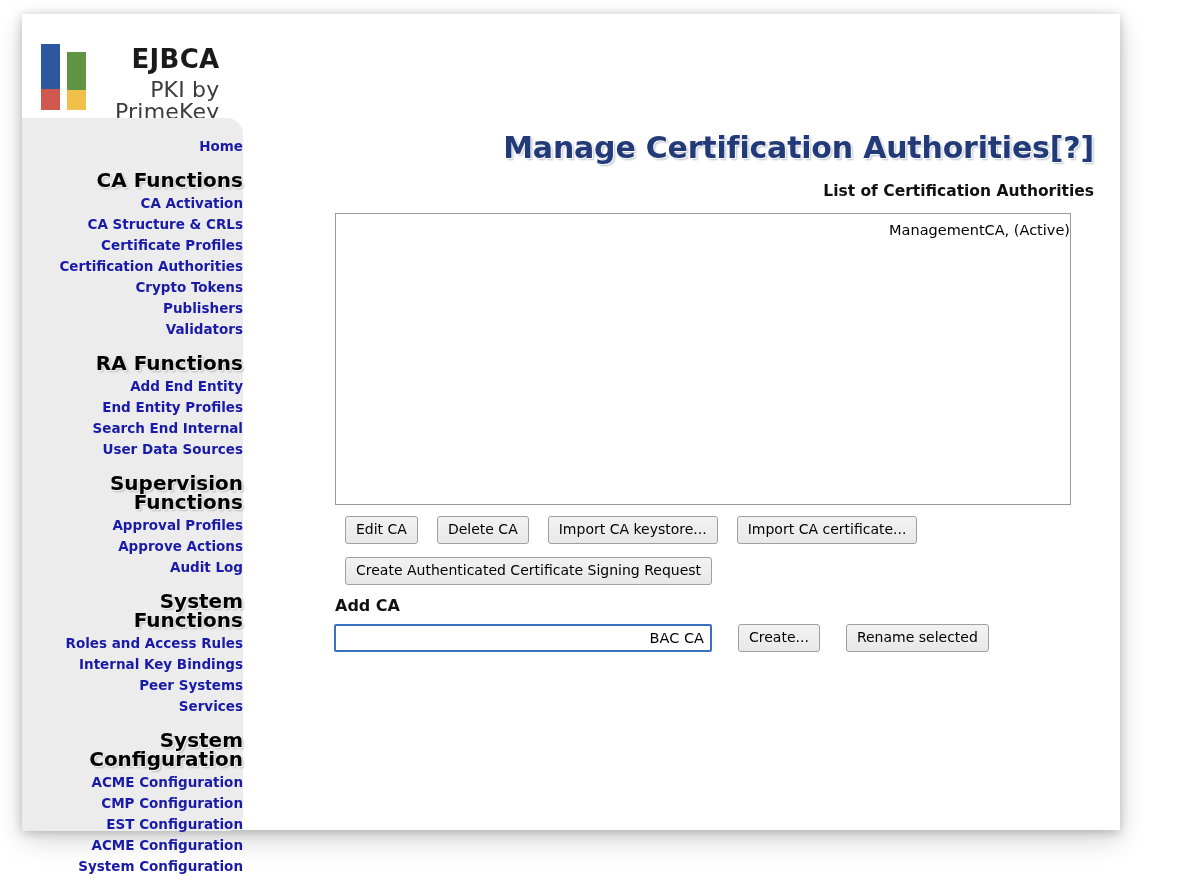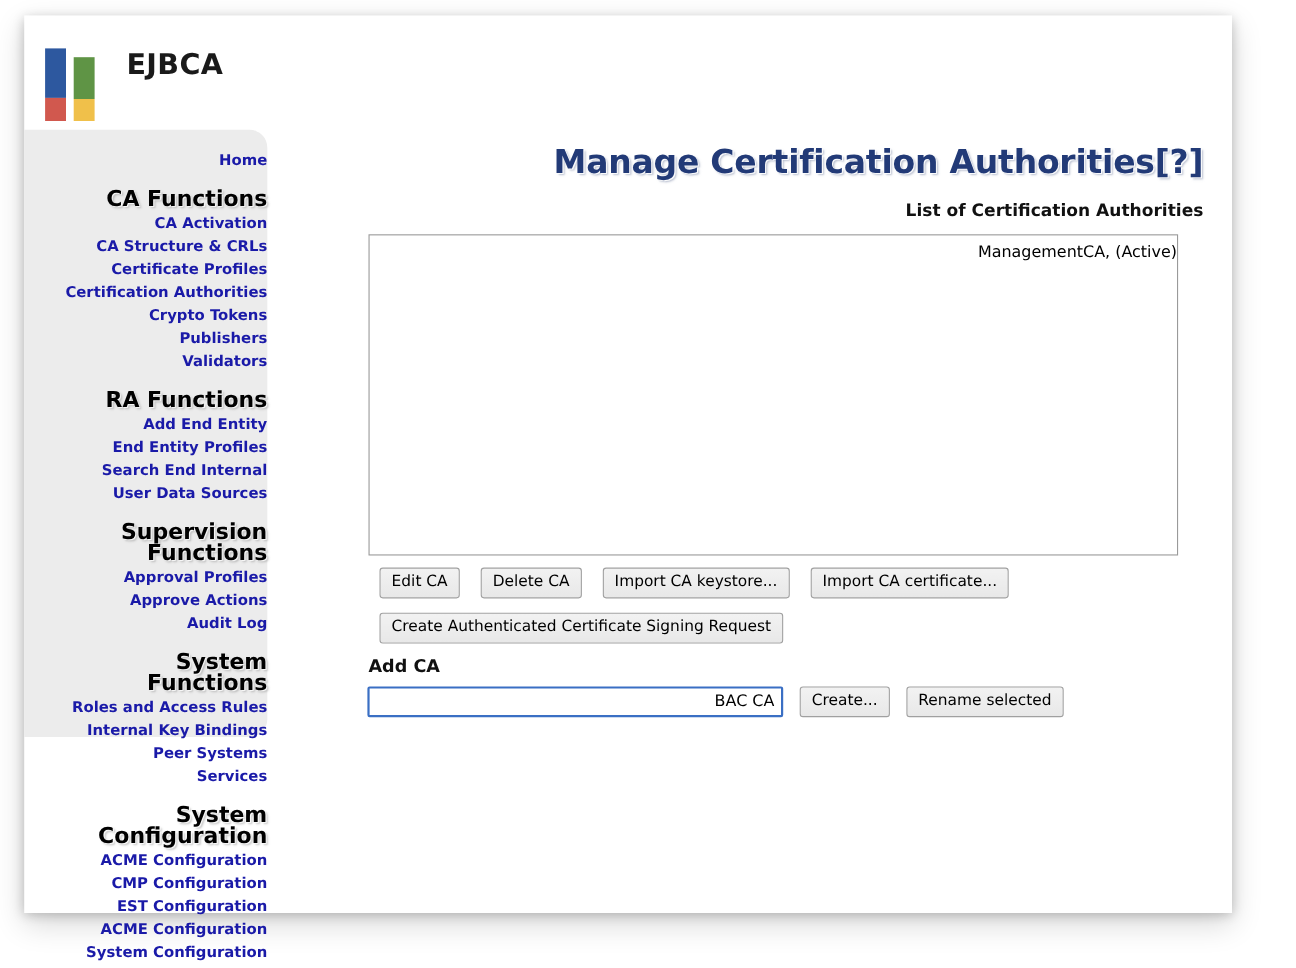--- a/index.html
+++ b/index.html
@@ -52,21 +52,21 @@
     font-weight: normal;
     color: #3c3c3c;
     margin-top: 7px;
     letter-spacing: 0.2px;
   }
 
   
   #sidebar {
     position: absolute;
     left: 0px; top: 104px;
-    width: 221px; height: 552px;
+    width: 221px; height: 713px;
     background: #ececec;
     border-radius: 0 16px 16px 0;
     padding: 18px 0 0 0;
     font-size: 13.5px;
   }
   .nav-link {
     display: block;
     color: #1a1aa8;
     font-weight: bold;
     text-decoration: none;
@@ -161,21 +161,21 @@
     left: 23px; top: 478px;
     font-size: 16px;
     font-weight: bold;
     color: #111111;
   }
   #add-ca-row {
     position: absolute;
     left: 22px; top: 506px;
     display: flex;
     align-items: stretch;
-    gap: 4px;
+    gap: 15px;
   }
   #ca-name-input {
     width: 378px;
     font-family: "DejaVu Sans", sans-serif;
     font-size: 14.5px;
     color: #000000;
     padding: 3px 6px;
     background: #ffffff;
     border: 2px solid #3a6fc4;
     border-radius: 2px;
@@ -189,20 +189,21 @@
 
   <div id="logo-area">
     <div class="logo-marks">
       <div class="bar bar-blue"></div>
       <div class="bar bar-red"></div>
       <div class="bar bar-green"></div>
       <div class="bar bar-yellow"></div>
     </div>
     <div id="logo-text">
       <div id="logo-title">EJBCA</div>
+      <div id="logo-sub">PKI by PrimeKey</div>
     </div>
   </div>
 
   <nav id="sidebar">
     <a class="nav-link lvl0">Home</a>
 
     <div class="nav-header">CA Functions</div>
     <a class="nav-link lvl1">CA Activation</a>
     <a class="nav-link lvl1">CA Structure &amp; CRLs</a>
     <a class="nav-link lvl1">Certificate Profiles</a>

